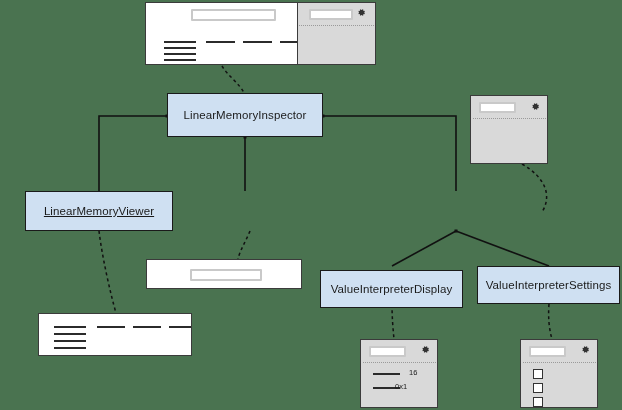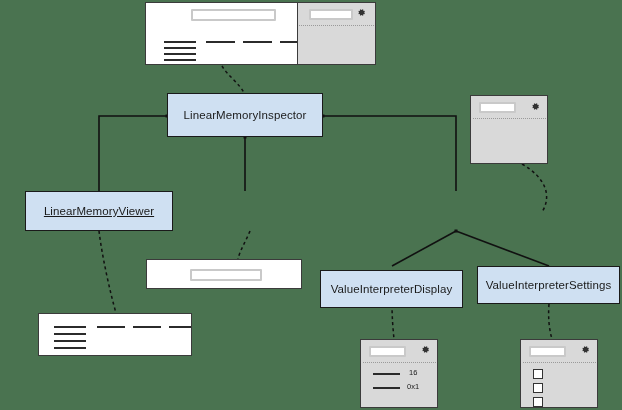--- a/index.html
+++ b/index.html
@@ -165,21 +165,21 @@
   <div class="mock mock-gray" style="left:360px;top:339px;width:78px;height:69px;">
     <div class="pill" style="left:8px;top:6px;width:37px;height:11px;"></div>
     <svg class="gear" style="left:60px;top:5px;" viewBox="0 0 16 16">
       <path fill="#333" d="M8 5.2a2.8 2.8 0 100 5.6 2.8 2.8 0 000-5.6zm0 4.2a1.4 1.4 0 110-2.8 1.4 1.4 0 010 2.8z"></path>
       <path fill="#333" d="M14 9.1l-1.2-.5a4.9 4.9 0 000-1.2l1.2-.5-.8-2-1.3.3a5 5 0 00-.85-.85l.3-1.3-2-.8-.5 1.2a4.9 4.9 0 00-1.2 0L7.15 2.25l-2 .8.3 1.3a5 5 0 00-.85.85l-1.3-.3-.8 2 1.2.5a4.9 4.9 0 000 1.2l-1.2.5.8 2 1.3-.3c.25.33.53.61.85.85l-.3 1.3 2 .8.5-1.2a4.9 4.9 0 001.2 0l.5 1.2 2-.8-.3-1.3c.32-.24.6-.52.85-.85l1.3.3.8-2z"></path>
     </svg>
     <div class="sep" style="left:2px;top:22px;width:74px;"></div>
     <div class="hline" style="left:12px;top:33px;width:27px;"></div>
     <div class="hline" style="left:12px;top:47px;width:27px;"></div>
     <div class="val" style="left:48px;top:28px;">16</div>
-    <div class="val" style="left:46px;top:42px;">0x1</div>
+    <div class="val" style="left:34px;top:42px;">0x1</div>
   </div>
 
   <div class="mock mock-gray" style="left:520px;top:339px;width:78px;height:69px;">
     <div class="pill" style="left:8px;top:6px;width:37px;height:11px;"></div>
     <svg class="gear" style="left:60px;top:5px;" viewBox="0 0 16 16">
       <path fill="#333" d="M8 5.2a2.8 2.8 0 100 5.6 2.8 2.8 0 000-5.6zm0 4.2a1.4 1.4 0 110-2.8 1.4 1.4 0 010 2.8z"></path>
       <path fill="#333" d="M14 9.1l-1.2-.5a4.9 4.9 0 000-1.2l1.2-.5-.8-2-1.3.3a5 5 0 00-.85-.85l.3-1.3-2-.8-.5 1.2a4.9 4.9 0 00-1.2 0L7.15 2.25l-2 .8.3 1.3a5 5 0 00-.85.85l-1.3-.3-.8 2 1.2.5a4.9 4.9 0 000 1.2l-1.2.5.8 2 1.3-.3c.25.33.53.61.85.85l-.3 1.3 2 .8.5-1.2a4.9 4.9 0 001.2 0l.5 1.2 2-.8-.3-1.3c.32-.24.6-.52.85-.85l1.3.3.8-2z"></path>
     </svg>
     <div class="sep" style="left:2px;top:22px;width:74px;"></div>
     <div class="chk" style="left:12px;top:29px;"></div>

